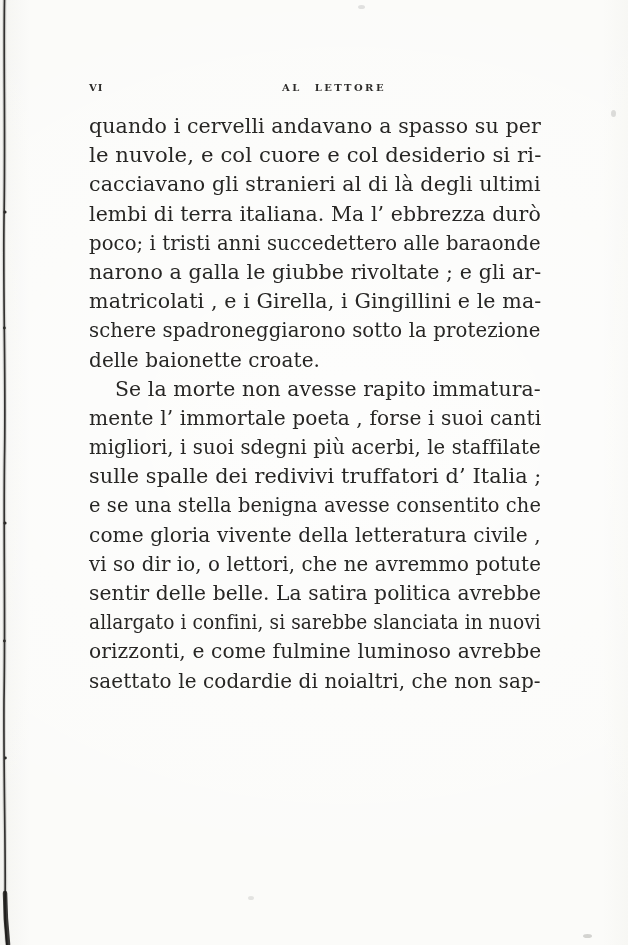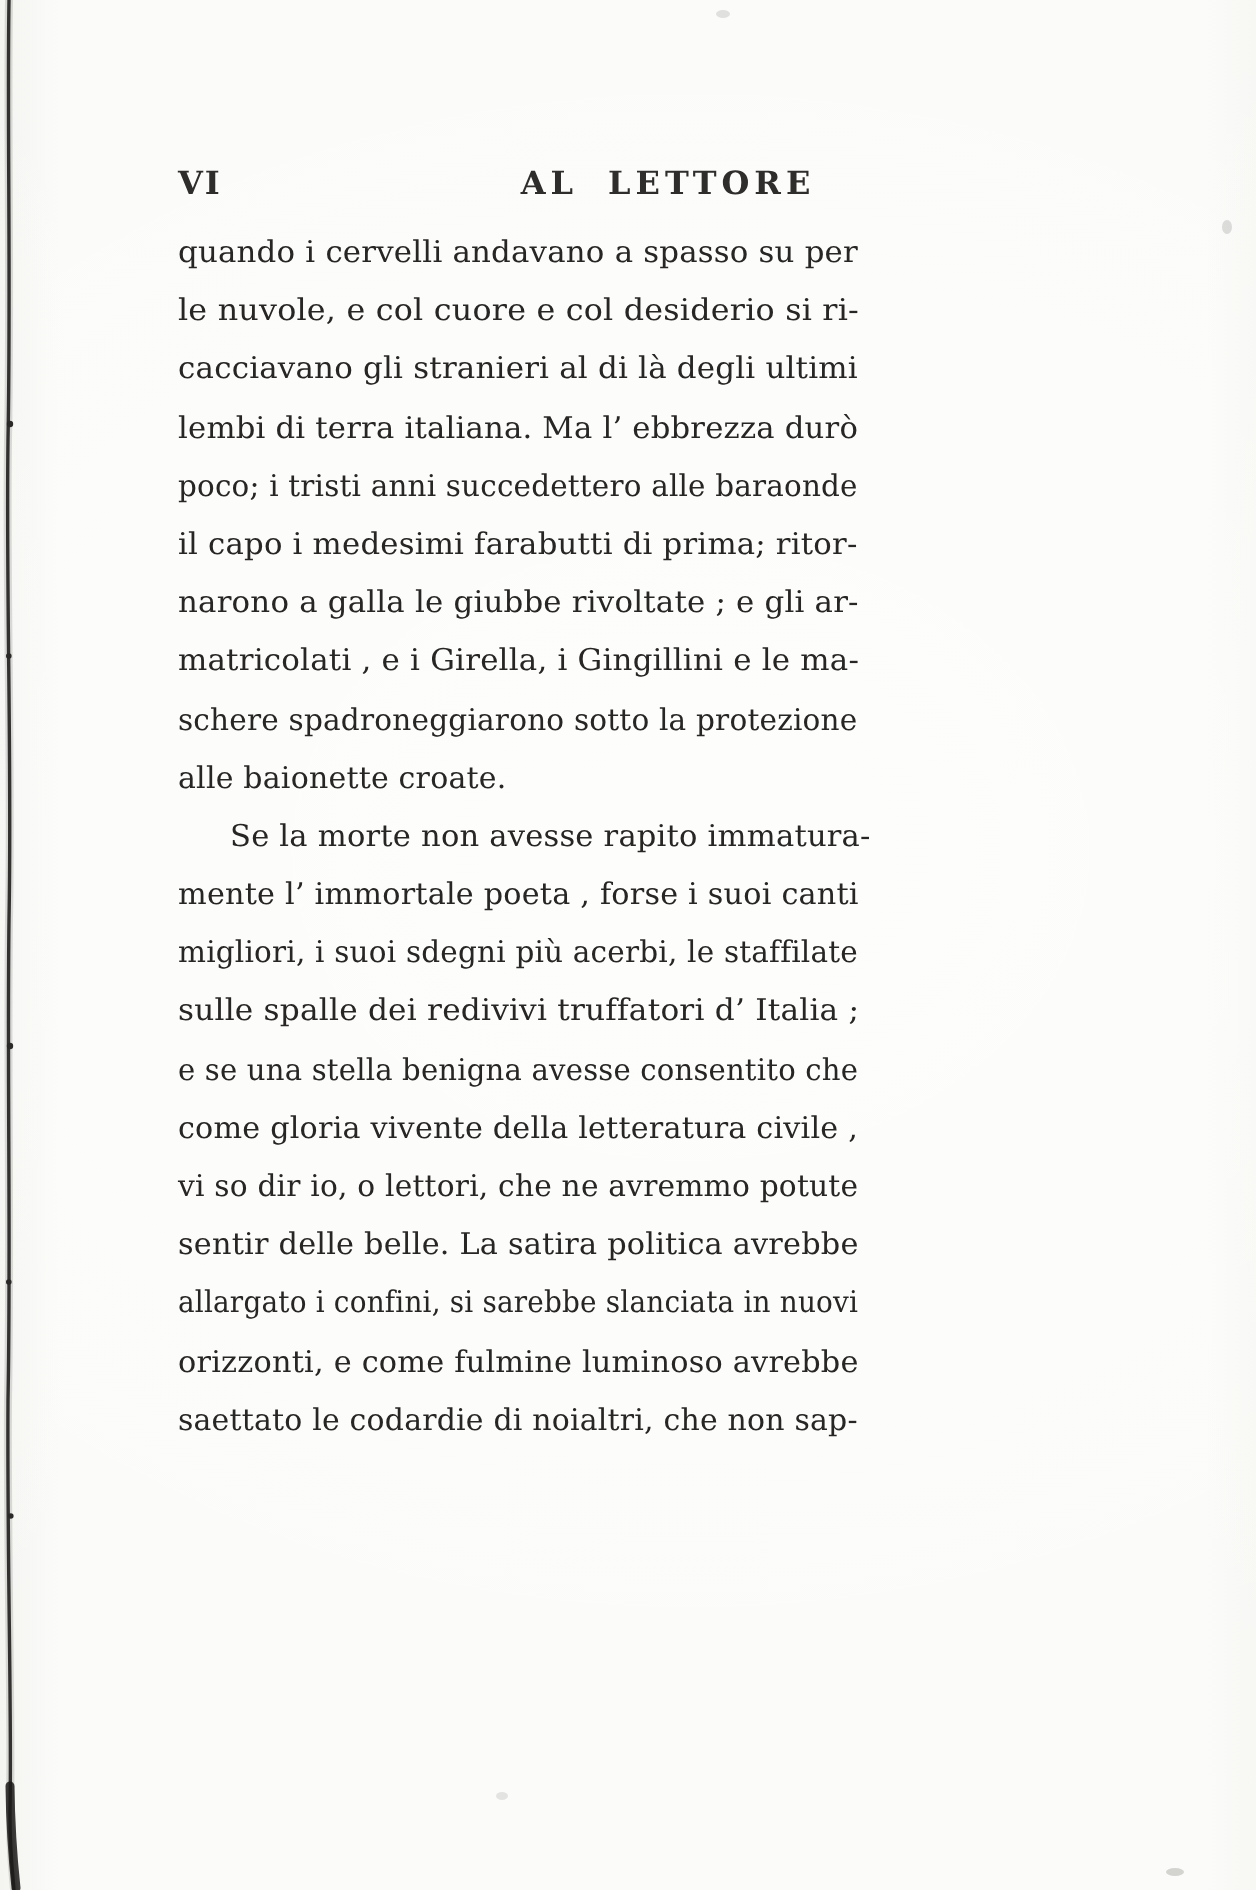--- a/index.html
+++ b/index.html
@@ -17,31 +17,31 @@
   .page{
     position:relative;width:628px;height:945px;
     background:
       radial-gradient(ellipse 900px 700px at 55% 45%, rgba(255,255,255,.55), rgba(255,255,255,0) 70%),
       linear-gradient(90deg, #f4f4f1 0px, var(--paper) 30px, var(--paper) 96%, #f7f7f4 100%);
     color:var(--ink);
   }
   .binding{position:absolute;left:0;top:0;height:945px;width:14px;pointer-events:none;}
   .header{
     position:absolute;left:89px;top:80px;width:452px;height:20px;
-    font-size:16px;font-weight:bold;letter-spacing:1.5px;
+    font-size:10px;font-weight:bold;letter-spacing:1.5px;
     color:#2e2d2b;
   }
   .pagenum{position:absolute;left:0;top:2px;letter-spacing:1px;}
   .runtitle{
     position:absolute;left:10px;right:0;top:2px;text-align:center;
     letter-spacing:2.5px;word-spacing:7px;transform:translateX(14px);
   }
   .textblock{
     position:absolute;left:89px;top:112px;width:452px;
-    font-size:15px;line-height:var(--lh);
+    font-size:20px;line-height:var(--lh);
     letter-spacing:.1px;
     text-decoration:underline;
   }
   .line{height:var(--lh);white-space:nowrap;}
   .line>span{display:inline-block;white-space:nowrap;transform-origin:0 60%;}
   .line.indent{padding-left:26px;}
   .speck{position:absolute;border-radius:50%;pointer-events:none;}
   .s1{left:583px;top:934px;width:9px;height:4px;background:rgba(90,90,88,.25);}
   .s2{left:248px;top:896px;width:6px;height:4px;background:rgba(120,120,118,.18);}
   .s3{left:358px;top:5px;width:7px;height:4px;background:rgba(120,120,118,.20);}
@@ -67,25 +67,24 @@
     <span class="pagenum">VI</span>
     <span class="runtitle">AL LETTORE</span>
   </div>
 
   <div class="textblock">
       <div class="line"><span style="transform: scaleX(1.0273);">quando i cervelli andavano a spasso su per</span></div>
       <div class="line"><span style="transform: scaleX(1.0585);">le nuvole, e col cuore e col desiderio si ri-</span></div>
       <div class="line"><span style="transform: scaleX(1.0296);">cacciavano gli stranieri al di là degli ultimi</span></div>
       <div class="line"><span style="transform: scaleX(1.0226);">lembi di terra italiana. Ma l’ ebbrezza durò</span></div>
       <div class="line"><span style="transform: scaleX(0.9805);">poco; i tristi anni succedettero alle baraonde</span></div>
-      <div class="line"><span style="transform: scaleX(1.0249);">il capo i medesimi farabutti di prima; ritor-</span></div>
       <div class="line"><span style="transform: scaleX(1.0273);">narono a galla le giubbe rivoltate ; e gli ar-</span></div>
       <div class="line"><span style="transform: scaleX(1.0296);">matricolati , e i Girella, i Gingillini e le ma-</span></div>
       <div class="line"><span style="transform: scaleX(0.9847);">schere spadroneggiarono sotto la protezione</span></div>
-      <div class="line"><span>alle baionette croate.</span></div>
+      <div class="line"><span>delle baionette croate.</span></div>
       <div class="line indent"><span style="transform: scaleX(1.0191);">Se la morte non avesse rapito immatura-</span></div>
       <div class="line"><span style="transform: scaleX(1.0089);">mente l’ immortale poeta , forse i suoi canti</span></div>
       <div class="line"><span style="transform: scaleX(0.9826);">migliori, i suoi sdegni più acerbi, le staffilate</span></div>
       <div class="line"><span style="transform: scaleX(1.0391);">sulle spalle dei redivivi truffatori d’ Italia ;</span></div>
       <div class="line"><span style="transform: scaleX(0.97);">e se una stella benigna avesse consentito che</span></div>
       <div class="line"><span style="transform: scaleX(1.0067);">come gloria vivente della letteratura civile ,</span></div>
       <div class="line"><span style="transform: scaleX(0.9891);">vi so dir io, o lettori, che ne avremmo potute</span></div>
       <div class="line"><span style="transform: scaleX(1.0112);">sentir delle belle. La satira politica avrebbe</span></div>
       <div class="line"><span style="transform: scaleX(0.93);">allargato i confini, si sarebbe slanciata in nuovi</span></div>
       <div class="line"><span style="transform: scaleX(1.0112);">orizzonti, e come fulmine luminoso avrebbe</span></div>

